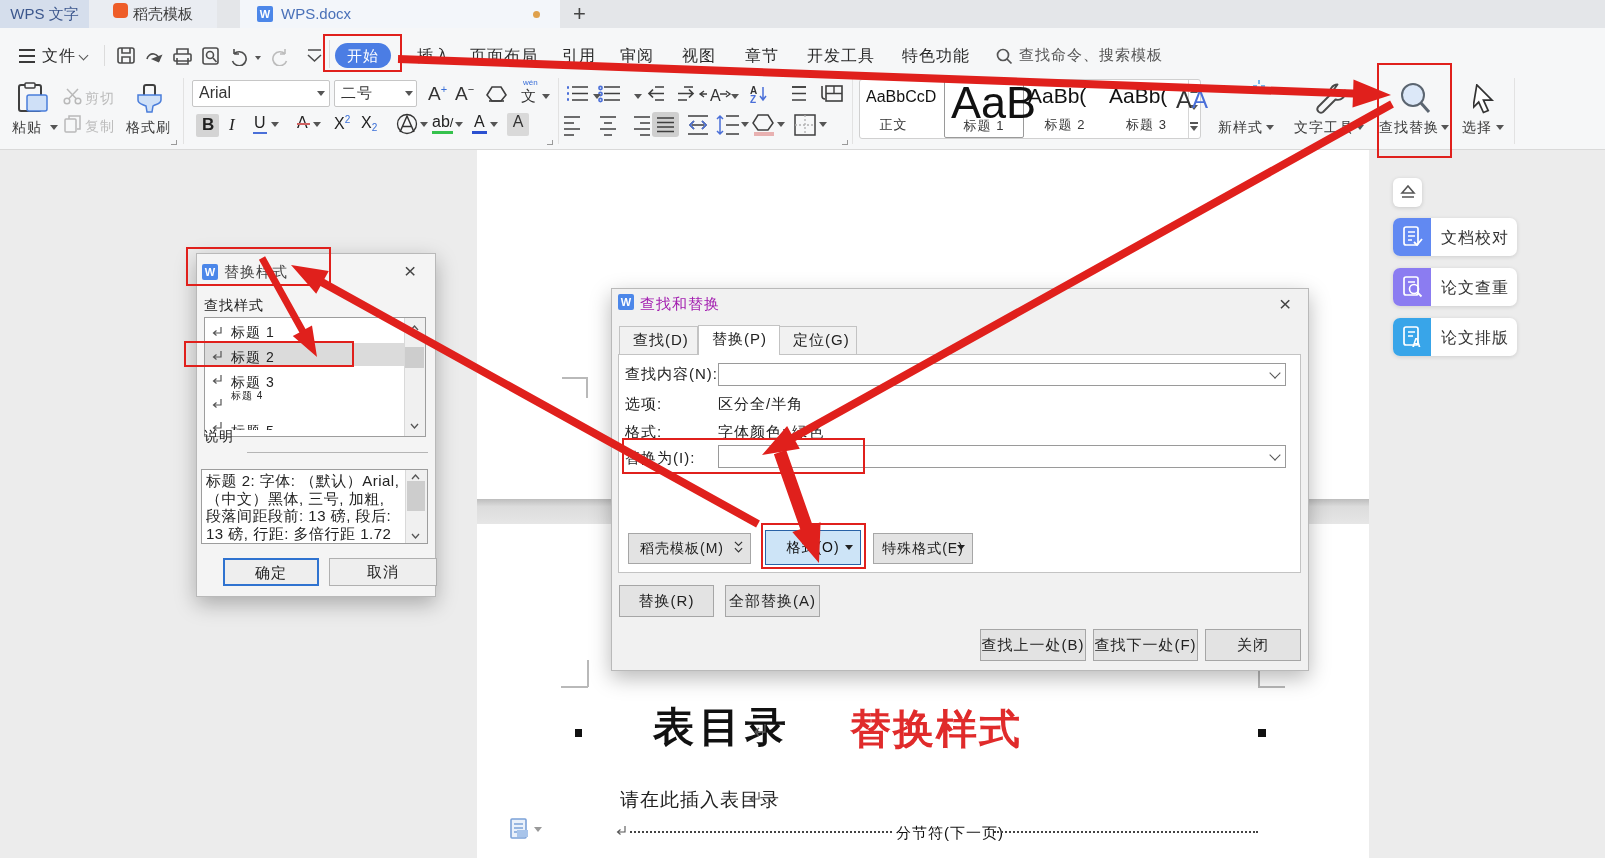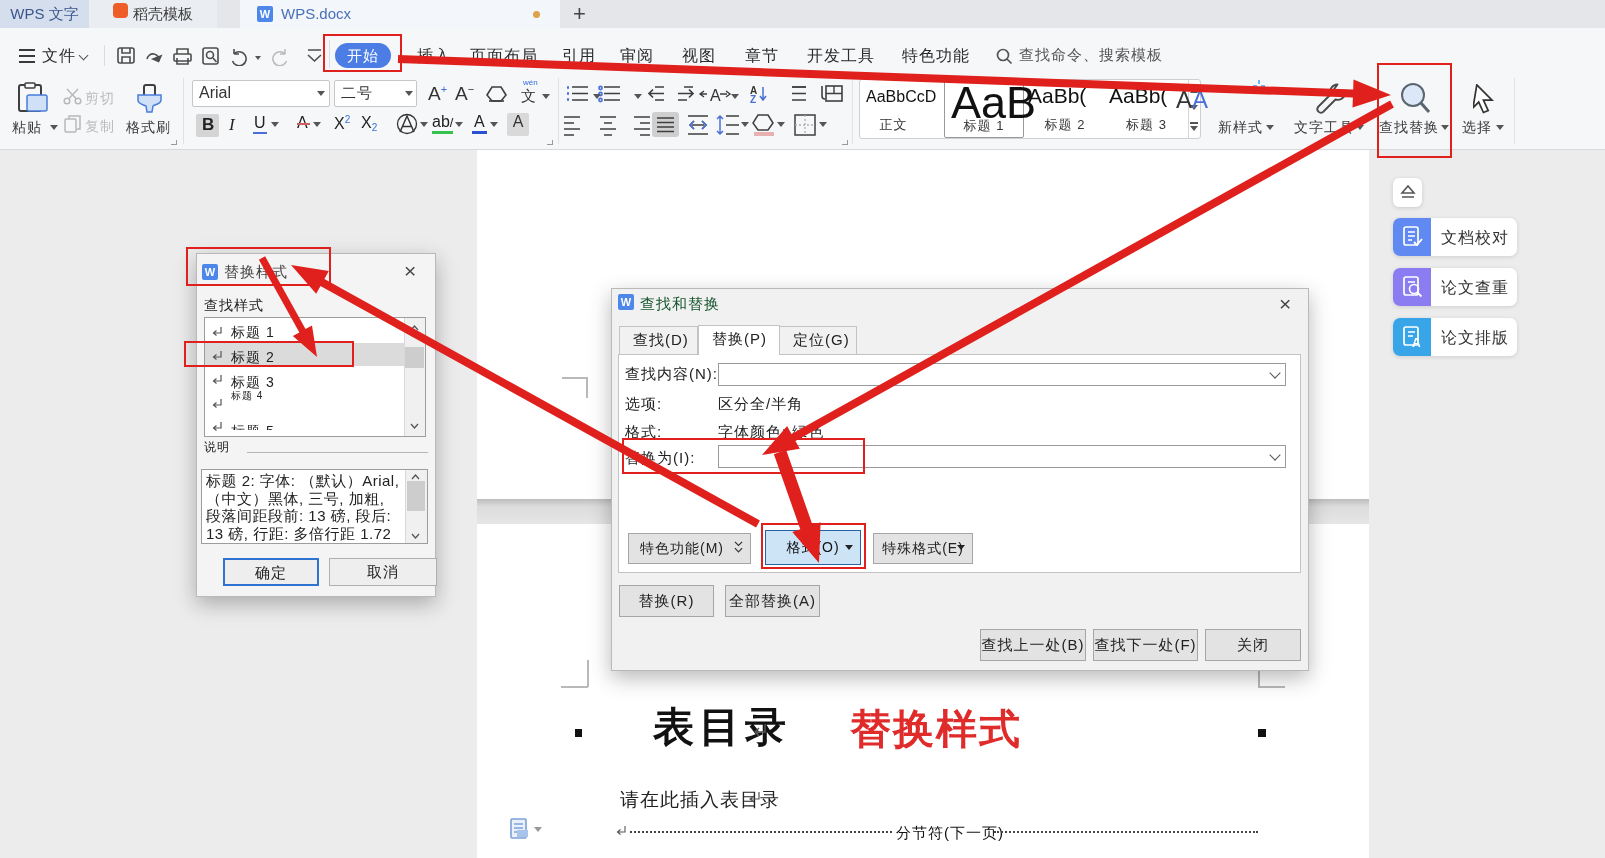--- a/index.html
+++ b/index.html
@@ -378,57 +378,57 @@
 <div class="ab lbl" style="left:231px;top:423px;font-size:14px;clip-path:inset(0 0 11px 0)">标题 5</div>
 <svg class="ab" style="left:211px;top:326px" width="13" height="112">
       <g stroke="#555" stroke-width="1.2" fill="none">
         <path d="M10 1v6H3M5.5 4.5L2.5 7l3 2.5"></path>
         <path d="M10 25v6H3M5.5 28.5l-3 2.5 3 2.5"></path>
         <path d="M10 49v6H3M5.5 52.5l-3 2.5 3 2.5"></path>
         <path d="M10 73v6H3M5.5 76.5l-3 2.5 3 2.5"></path>
         <path d="M10 96v6H3M5.5 99.5l-3 2.5 3 2.5"></path>
       </g>
     </svg>
-<div class="ab lbl" style="left:204px;top:439px;font-size:12px">说明</div>
+<div class="ab lbl" style="left:204px;top:428px;font-size:14px">说明</div>
 <div class="ab" style="left:247px;top:452px;width:181px;height:1px;background:#b5b5b5"></div>
 <div class="ab wbox" style="left:201px;top:469px;width:227px;height:75px"></div>
 <div class="ab" style="left:206px;top:472px;width:198px;height:70px;overflow:hidden;font-size:15px;line-height:17.5px;color:#222;letter-spacing:0.5px">标题 2: 字体: （默认）Arial, （中文）黑体, 三号, 加粗, 段落间距段前: 13 磅, 段后: 13 磅, 行距: 多倍行距 1.72 字</div>
 <div class="ab sb" style="left:405px;top:470px;width:22px;height:73px"></div>
 <div class="ab sbth" style="left:407px;top:481px;width:18px;height:30px"></div>
 <svg class="ab sbar" style="left:411px;top:473px">
       <path d="M1 6l3.5-4L8 6" stroke="#555" stroke-width="1.3" fill="none"></path>
     </svg>
 <svg class="ab sbar" style="left:411px;top:531px">
       <path d="M1 3l3.5 4L8 3" stroke="#555" stroke-width="1.3" fill="none"></path>
     </svg>
 <div class="ab btn" style="left:223px;top:558px;width:96px;height:28px;line-height:26px;background:#eee;border:2px solid #2f73d0">确定</div>
 <div class="ab btn" style="left:329px;top:558px;width:108px;height:28px;line-height:26px;background:#eee;border-color:#b0b0b0">取消</div>
 
 <div class="ab dlg" style="left:611px;top:288px;width:698px;height:383px;background:#f1f1f1"></div>
 <div class="ab wicon" style="left:618px;top:294px">W</div>
-<div class="ab lbl" style="left:640px;top:295px;color:#14532d">查找和替换</div>
+<div class="ab lbl" style="left:640px;top:295px;color:#a21caf">查找和替换</div>
 <div class="ab x" style="left:1279px;top:296px">×</div>
 <div class="ab wbox" style="left:618px;top:354px;width:683px;height:219px;border-color:#c3c3c3"></div>
 <div class="ab" style="left:619px;top:326px;width:79px;height:28px;background:#f1f1f1;border:1px solid #c3c3c3;border-bottom:none"></div>
 <div class="ab" style="left:779px;top:326px;width:78px;height:28px;background:#f1f1f1;border:1px solid #c3c3c3;border-bottom:none"></div>
 <div class="ab" style="left:698px;top:325px;width:82px;height:30px;background:#fff;border:1px solid #c3c3c3;border-bottom:none"></div>
 <div class="ab lbl" style="left:633px;top:331px">查找(D)</div>
 <div class="ab lbl" style="left:712px;top:330px">替换(P)</div>
 <div class="ab lbl" style="left:793px;top:331px">定位(G)</div>
 <div class="ab lbl" style="left:625px;top:365px">查找内容(N):</div>
 <div class="ab wbox" style="left:718px;top:363px;width:568px;height:23px;border-color:#9a9a9a"></div>
 <div class="ab chev" style="left:1271px;top:369px;width:8px;height:8px;border-width:1.3px"></div>
 <div class="ab lbl" style="left:625px;top:395px">选项:</div>
 <div class="ab lbl" style="left:718px;top:395px">区分全/半角</div>
 <div class="ab lbl" style="left:625px;top:423px">格式:</div>
 <div class="ab lbl" style="left:718px;top:423px">字体颜色: 绿色</div>
 <div class="ab lbl" style="left:625px;top:449px">替换为(I):</div>
 <div class="ab wbox" style="left:718px;top:445px;width:568px;height:23px;border-color:#9a9a9a"></div>
 <div class="ab chev" style="left:1271px;top:451px;width:8px;height:8px;border-width:1.3px"></div>
-<div class="ab btn" style="left:628px;top:533px;width:123px;height:31px;line-height:29px;font-size:14px;text-align:left;padding-left:11px">特色功能(M)</div>
+<div class="ab btn" style="left:628px;top:533px;width:123px;height:31px;line-height:29px;font-size:14px;text-align:left;padding-left:11px">稻壳模板(M)</div>
 <svg class="ab" style="left:734px;top:541px" width="10" height="14">
       <path d="M1 1l4 4 4-4M1 8l4 4 4-4" stroke="#333" stroke-width="1.3" fill="none" transform="scale(0.9)"></path>
     </svg>
 <div class="ab btn" style="left:765px;top:530px;width:96px;height:35px;line-height:33px;font-size:14px;background:#cde4f7;border:1px solid #2861a6;color:#111">格式(O)</div>
 <div class="ab car" style="left:845px;top:545px;border-top-color:#222"></div>
 <div class="ab btn" style="left:873px;top:533px;width:100px;height:31px;line-height:29px;font-size:14px">特殊格式(E)</div>
 <div class="ab car" style="left:957px;top:545px;border-top-color:#222"></div>
 <div class="ab btn" style="left:619px;top:585px;width:95px;height:32px;line-height:30px">替换(R)</div>
 <div class="ab btn" style="left:725px;top:585px;width:95px;height:32px;line-height:30px">全部替换(A)</div>
 <div class="ab btn" style="left:980px;top:629px;width:106px;height:32px;line-height:30px">查找上一处(B)</div>

